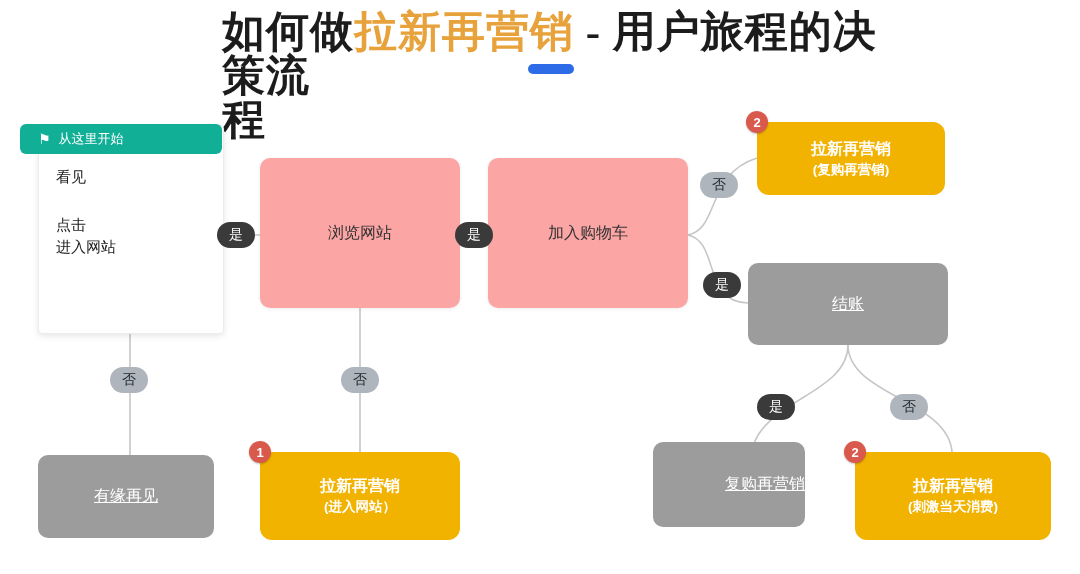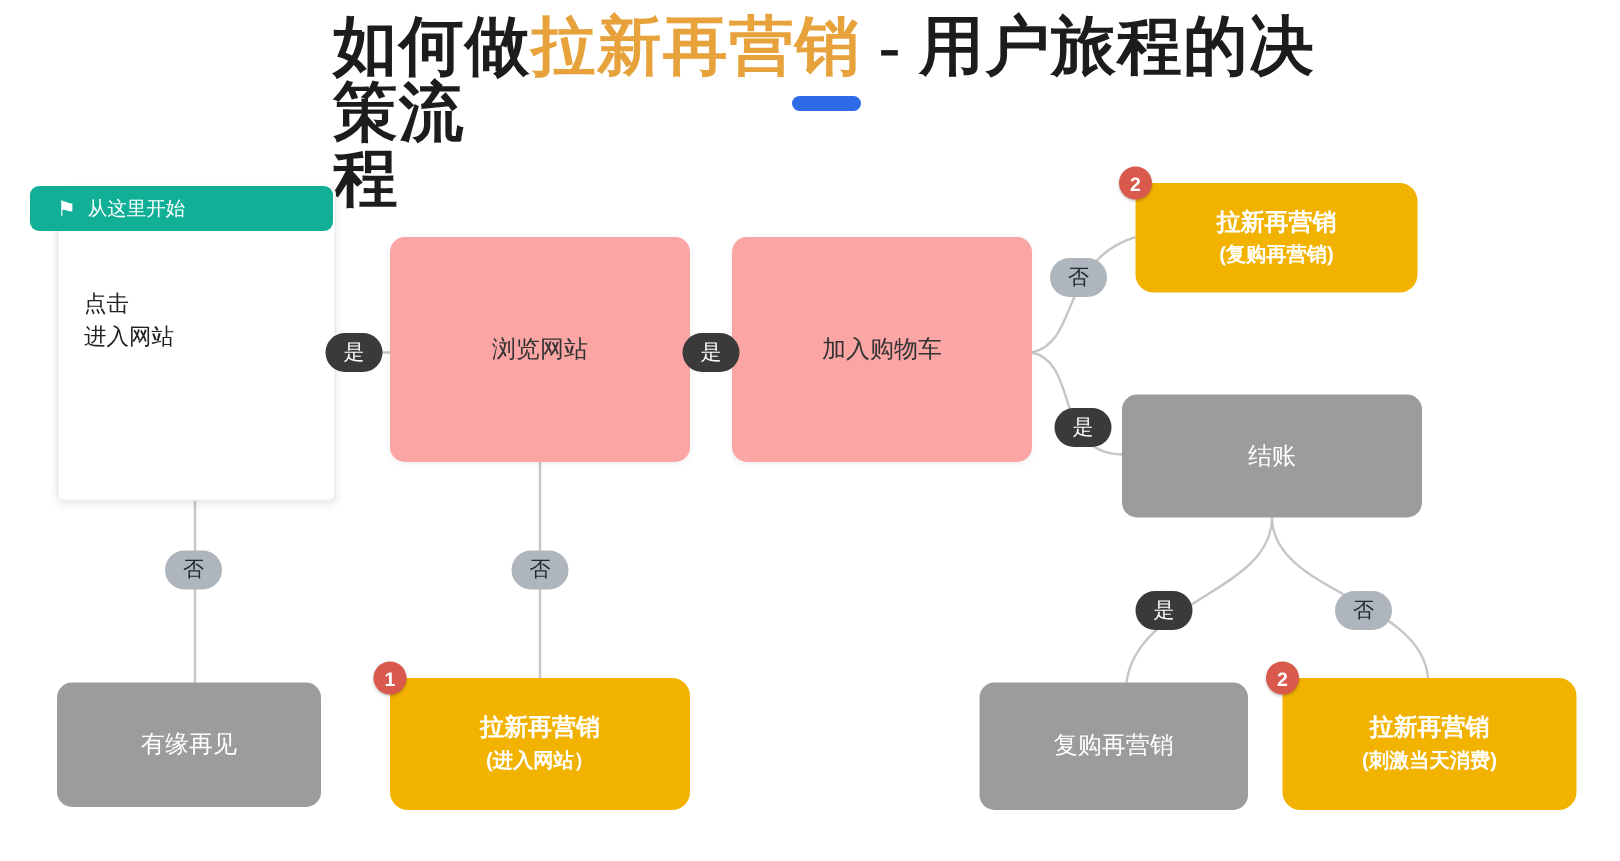--- a/index.html
+++ b/index.html
@@ -92,38 +92,38 @@
     border-radius: 10px;
     display: flex;
     align-items: center;
     justify-content: center;
     text-align: center;
     font-size: 16px;
     z-index: 1;
     box-sizing: border-box;
   }
   .node.light { background: #fca5a5; color: #333333; box-shadow: 0 1px 4px rgba(0,0,0,0.07); }
-  .node.gray  { background: #9c9c9c; color: #ffffff; }
+  .node.gray  { background: #9c9c9c; color: #ffffff; text-decoration: underline; }
   .node.orange {
     background: #f2b200;
     color: #ffffff;
     font-weight: 700;
     flex-direction: column;
     border-radius: 12px;
     line-height: 21px;
   }
   .node.orange .sub { font-size: 13.5px; }
 
   #node-browse          { left: 260px; top: 158px; width: 200px; height: 150px; }
   #node-cart            { left: 488px; top: 158px; width: 200px; height: 150px; }
   #node-remarket-top    { left: 757px; top: 122px; width: 188px; height: 73px; }
   #node-checkout        { left: 748px; top: 263px; width: 200px; height: 82px; }
   #node-farewell        { left: 38px;  top: 455px; width: 176px; height: 83px; }
   #node-remarket-mid    { left: 260px; top: 452px; width: 200px; height: 88px; }
-  #node-repurchase      { left: 653px; top: 455px; width: 179px; height: 85px; }
+  #node-repurchase      { left: 653px; top: 442px; width: 152px; height: 85px; justify-content: flex-end; }
   #node-remarket-bottom { left: 855px; top: 452px; width: 196px; height: 88px; }
 
   
   .badge {
     position: absolute;
     width: 22px; height: 22px;
     border-radius: 50%;
     background: #d9594c;
     color: #ffffff;
     font-size: 13px;
@@ -179,20 +179,21 @@
     <path d="M848 345 C848 395 758 400 751 455"></path>
     <path d="M848 345 C848 395 948 400 952 452"></path>
   </svg>
 
   <div class="start-card"></div>
   <div class="start-banner">
     <span class="flag">⚑</span>
     <span>从这里开始</span>
   </div>
   <div class="start-body">
+    <div>看见</div>
     <div class="gap"></div>
     <div>点击</div>
     <div>进入网站</div>
   </div>
 
   <div id="node-browse" class="node light">
     <span>浏览网站</span>
   </div>
   <div id="node-cart" class="node light">
     <span>加入购物车</span>

